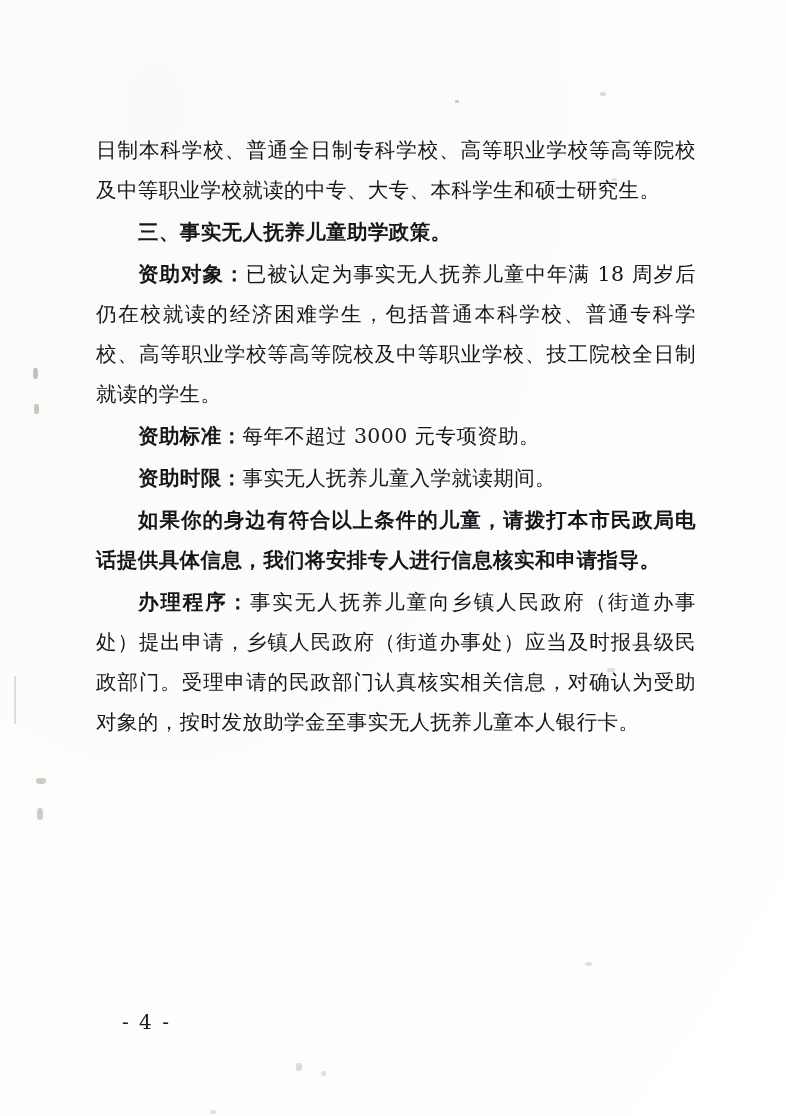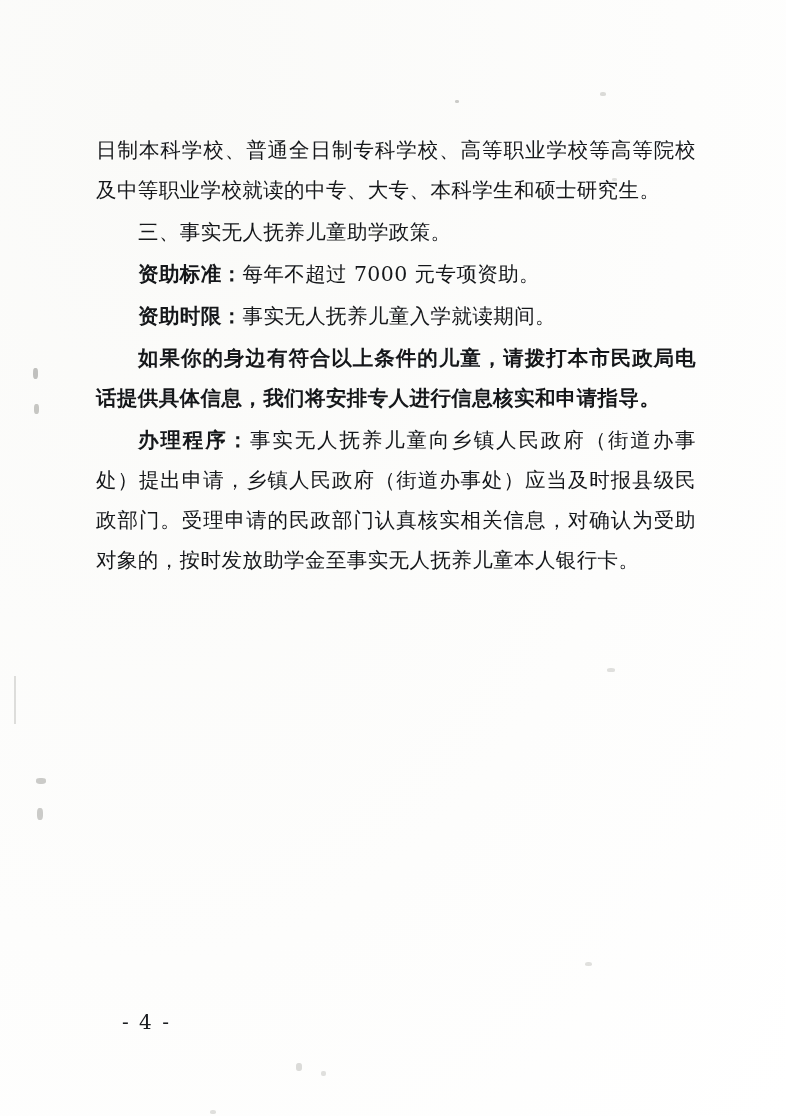--- a/index.html
+++ b/index.html
@@ -47,21 +47,21 @@
 
   .lead {
     font-weight: bold;
   }
 
   .bold-para {
     font-weight: bold;
   }
 
   .heading {
-    font-weight: normal;
+    font-weight: bold;
   }
 
   .page-number {
     position: absolute;
     left: 0;
     top: 880px;
     width: 600px;
     text-align: left;
     padding-left: 26px;
     font-size: 20px;
@@ -107,23 +107,26 @@
       <span>日制本科学校、普通全日制专科学校、高等职业学校等高等院校及中等职业学校就读的中专、大专、本科学生和硕士研究生。</span>
     </p>
 
 
 
 
     <p class="indent heading">
       <span>三、事实无人抚养儿童助学政策。</span>
     </p>
 
+    <p class="indent">
+      <span class="lead">资助对象：</span><span>已被认定为事实无人抚养儿童中年满 18 周岁后仍在校就读的经济困难学生，包括普通本科学校、普通专科学校、高等职业学校等高等院校及中等职业学校、技工院校全日制就读的学生。</span>
+    </p>
 
     <p class="indent">
-      <span class="lead">资助标准：</span><span>每年不超过 7000 元专项资助。</span>
+      <span class="lead">资助标准：</span><span>每年不超过 3000 元专项资助。</span>
     </p>
 
     <p class="indent">
       <span class="lead">资助时限：</span><span>事实无人抚养儿童入学就读期间。</span>
     </p>
 
     <p class="indent bold-para">
       <span>如果你的身边有符合以上条件的儿童，请拨打本市民政局电话提供具体信息，我们将安排专人进行信息核实和申请指导。</span>
     </p>
 

